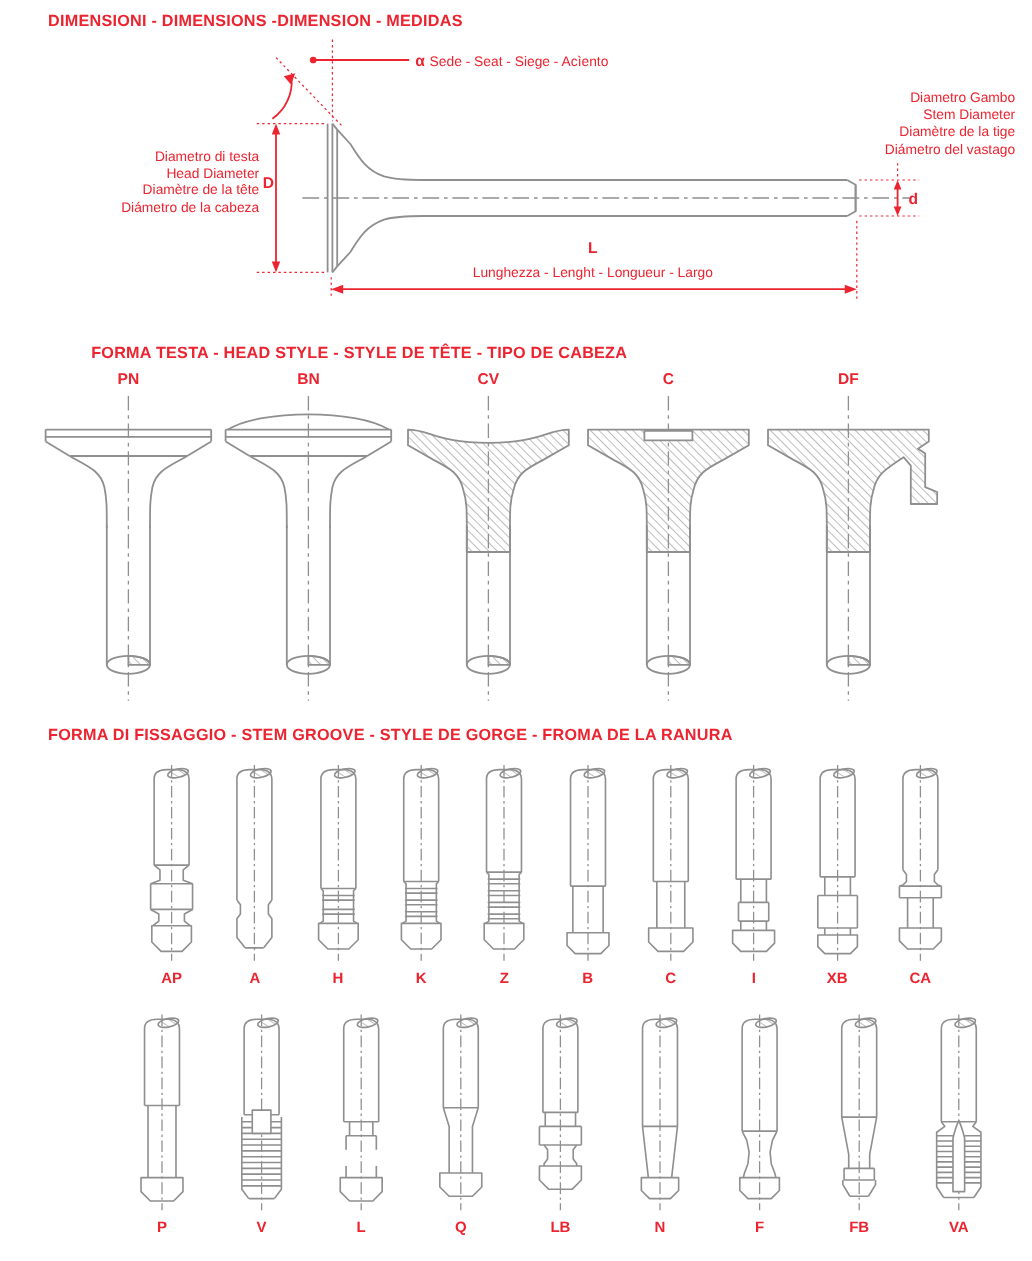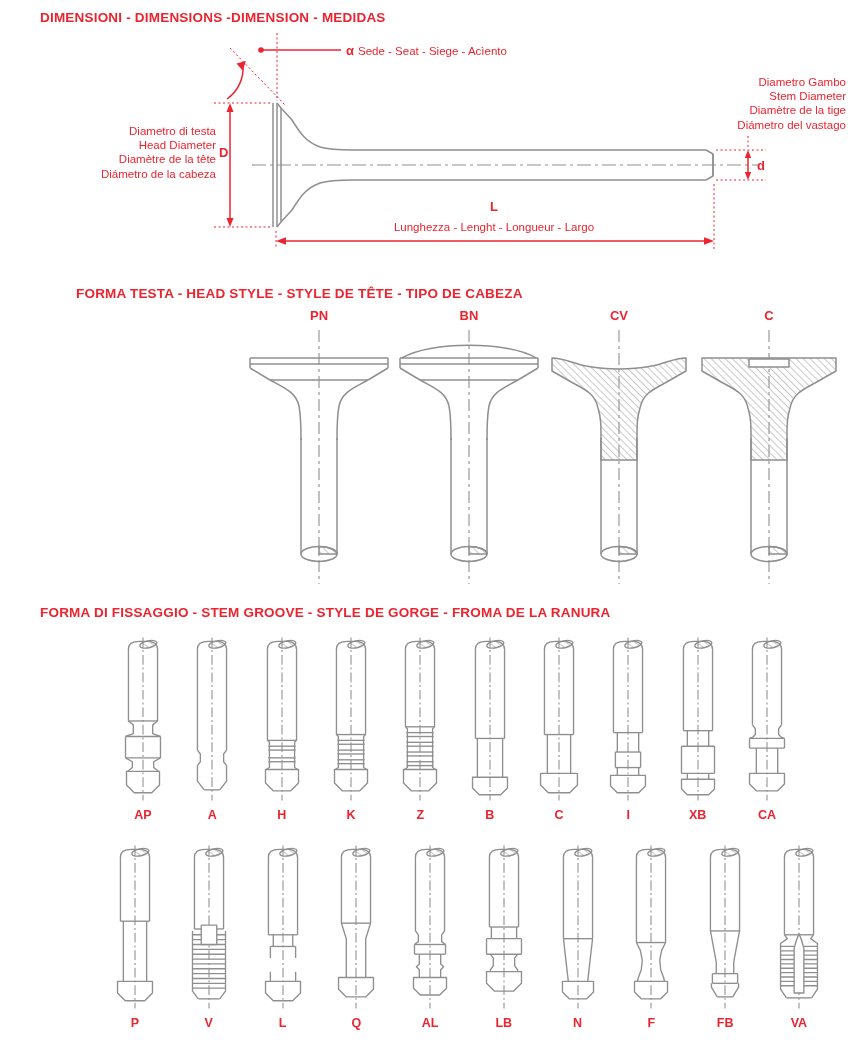--- a/index.html
+++ b/index.html
@@ -8,21 +8,21 @@
        font-family:"Liberation Sans",sans-serif;}
   .sec-title{position:absolute;left:40px;color:var(--red);font-weight:bold;
              font-size:13.5px;letter-spacing:.2px;white-space:nowrap;}
   #title1{top:10px;} #title2{top:286px;padding-left:36px;} #title3{top:605px;}
   #dimsvg{position:absolute;top:0;left:0;}
   .red-block{position:absolute;color:var(--red);font-size:11.5px;font-weight:500;
              line-height:14.2px;}
   #head-dia-block{left:40px;top:124px;width:176px;text-align:right;}
   #stem-dia-block{left:646px;top:75px;width:200px;text-align:right;}
   .heads-row{position:absolute;top:308px;left:32px;width:812px;display:flex;
-             justify-content:flex-end;}
+             justify-content:flex-start;}
   .head-col{width:150px;display:flex;flex-direction:column;align-items:center;}
   .head-label{color:var(--red);font-weight:bold;font-size:13px;height:20px;}
   .stems-row{position:absolute;display:flex;justify-content:space-between;}
   #stems-row1{top:634px;left:110px;width:690px;align-items:center;}
   #stems-row2{top:842px;left:102px;width:730px;}
   .stem-col{display:flex;flex-direction:column;align-items:center;}
   .stem-label{color:var(--red);font-weight:bold;font-size:12.5px;margin-top:2px;}
   .rtxt{fill:var(--red);font-family:"Liberation Sans",sans-serif;font-weight:500;font-size:11.5px;}
   .rtxt-b{fill:var(--red);font-family:"Liberation Sans",sans-serif;font-weight:bold;font-size:13px;}
   svg{display:block;}
@@ -165,20 +165,33 @@
           <path d="M75,2 V256" stroke-dasharray="12 4 3 4" stroke-width="1.1"></path>
           <path d="M57,110 V226"></path>
           <path d="M93,110 V226"></path>
           <ellipse cx="75" cy="226" rx="18" ry="7.5"></ellipse>
           <path d="M75,218.5 A18,7.5 0 0 1 93,226 L75,226 Z" fill="url(#hatch)"></path>
           <path d="M8,30 H142 L142,43 L121,55 C108,62 99,66 96,80 C93,90 93,96 93,112 L93,132 L57,132 L57,112 C57,96 57,90 54,80 C51,66 42,62 29,55 L8,43 Z" fill="url(#hatch)"></path>
           <path d="M55,31 H95 V39 H55 Z" fill="#fff"></path>
         </g>
       </svg>
     </div>
+    <div class="head-col">
+      <div class="head-label">DF</div>
+      <svg width="150" height="262" viewBox="0 0 150 262">
+        <g stroke="#8F8F8F" stroke-width="1.5" fill="none" stroke-linejoin="round">
+          <path d="M75,2 V256" stroke-dasharray="12 4 3 4" stroke-width="1.1"></path>
+          <path d="M57,110 V226"></path>
+          <path d="M93,110 V226"></path>
+          <ellipse cx="75" cy="226" rx="18" ry="7.5"></ellipse>
+          <path d="M75,218.5 A18,7.5 0 0 1 93,226 L75,226 Z" fill="url(#hatch)"></path>
+          <path d="M8,30 H142 V40 L133,46 L139,50 V78 L149,82 V92 L127,92 V60 L121,53 C108,62 99,66 96,80 C93,90 93,96 93,112 L93,132 L57,132 L57,112 C57,96 57,90 54,80 C51,66 42,62 29,55 L8,43 Z" fill="url(#hatch)"></path>
+        </g>
+      </svg>
+    </div>
   </div>
 
 <div id="title3" class="sec-title">FORMA DI FISSAGGIO - STEM GROOVE - STYLE DE GORGE - FROMA DE LA RANURA</div>
 <div class="stems-row" id="stems-row1">
     <div class="stem-col">
       <svg width="66" height="172" viewBox="0 0 68 170">
         <g stroke="#8F8F8F" stroke-width="1.4" fill="none" stroke-linejoin="round">
           <path d="M34,0 V168" stroke-dasharray="10 3 2 3" stroke-width="1.1"></path>
           <path d="M19,86 L19,12 C19,5.5 24,4 30,4 L41,4 C47,5 49,7.5 49,12 L49,86"></path>
           <ellipse cx="39.5" cy="7" rx="9" ry="3.6" transform="rotate(-12 39.5 7)" fill="url(#hatch)"></ellipse>
@@ -418,39 +431,20 @@
           <path d="M49,80 L 44,96 L 44,136"></path>
           <path d="M16,136 H52 V148 L44,156 H24 L16,148 Z"></path>
         </g>
       </svg>
       <div class="stem-label">Q</div>
     </div>
     <div class="stem-col">
       <svg width="66" height="172" viewBox="0 0 68 170">
         <g stroke="#8F8F8F" stroke-width="1.4" fill="none" stroke-linejoin="round">
           <path d="M34,0 V168" stroke-dasharray="10 3 2 3" stroke-width="1.1"></path>
-          <path d="M19,88 L19,12 C19,5.5 24,4 30,4 L41,4 C47,5 49,7.5 49,12 L49,88"></path>
-          <ellipse cx="39.5" cy="7" rx="9" ry="3.6" transform="rotate(-12 39.5 7)" fill="url(#hatch)"></ellipse>
-          <path d="M18,102 H50"></path>
-          <path d="M18,112 H50"></path>
-          <path d="M19,88 L 22,92 L 22,99 L 18,102"></path>
-          <path d="M49,88 L 46,92 L 46,99 L 50,102"></path>
-          <path d="M18,102 L 18,112"></path>
-          <path d="M50,102 L 50,112"></path>
-          <path d="M23,112 L 23,122 L 20,125 L 23,128 L 23,136"></path>
-          <path d="M45,112 L 45,122 L 48,125 L 45,128 L 45,136"></path>
-          <path d="M17,136 H51 V147 L44,154 H24 L17,147 Z"></path>
-        </g>
-      </svg>
-      <div class="stem-label">AL</div>
-    </div>
-    <div class="stem-col">
-      <svg width="66" height="172" viewBox="0 0 68 170">
-        <g stroke="#8F8F8F" stroke-width="1.4" fill="none" stroke-linejoin="round">
-          <path d="M34,0 V168" stroke-dasharray="10 3 2 3" stroke-width="1.1"></path>
           <path d="M19,84 L19,12 C19,5.5 24,4 30,4 L41,4 C47,5 49,7.5 49,12 L49,84"></path>
           <ellipse cx="39.5" cy="7" rx="9" ry="3.6" transform="rotate(-12 39.5 7)" fill="url(#hatch)"></ellipse>
           <path d="M19,84 H49"></path>
           <path d="M16,96 H52"></path>
           <path d="M16,112 H52"></path>
           <path d="M21,84 L 21,96"></path>
           <path d="M47,84 L 47,96"></path>
           <path d="M16,96 L 16,112"></path>
           <path d="M52,96 L 52,112"></path>
           <path d="M20,112 L 23,116 L 23,124 L 20,128 L 20,130"></path>

